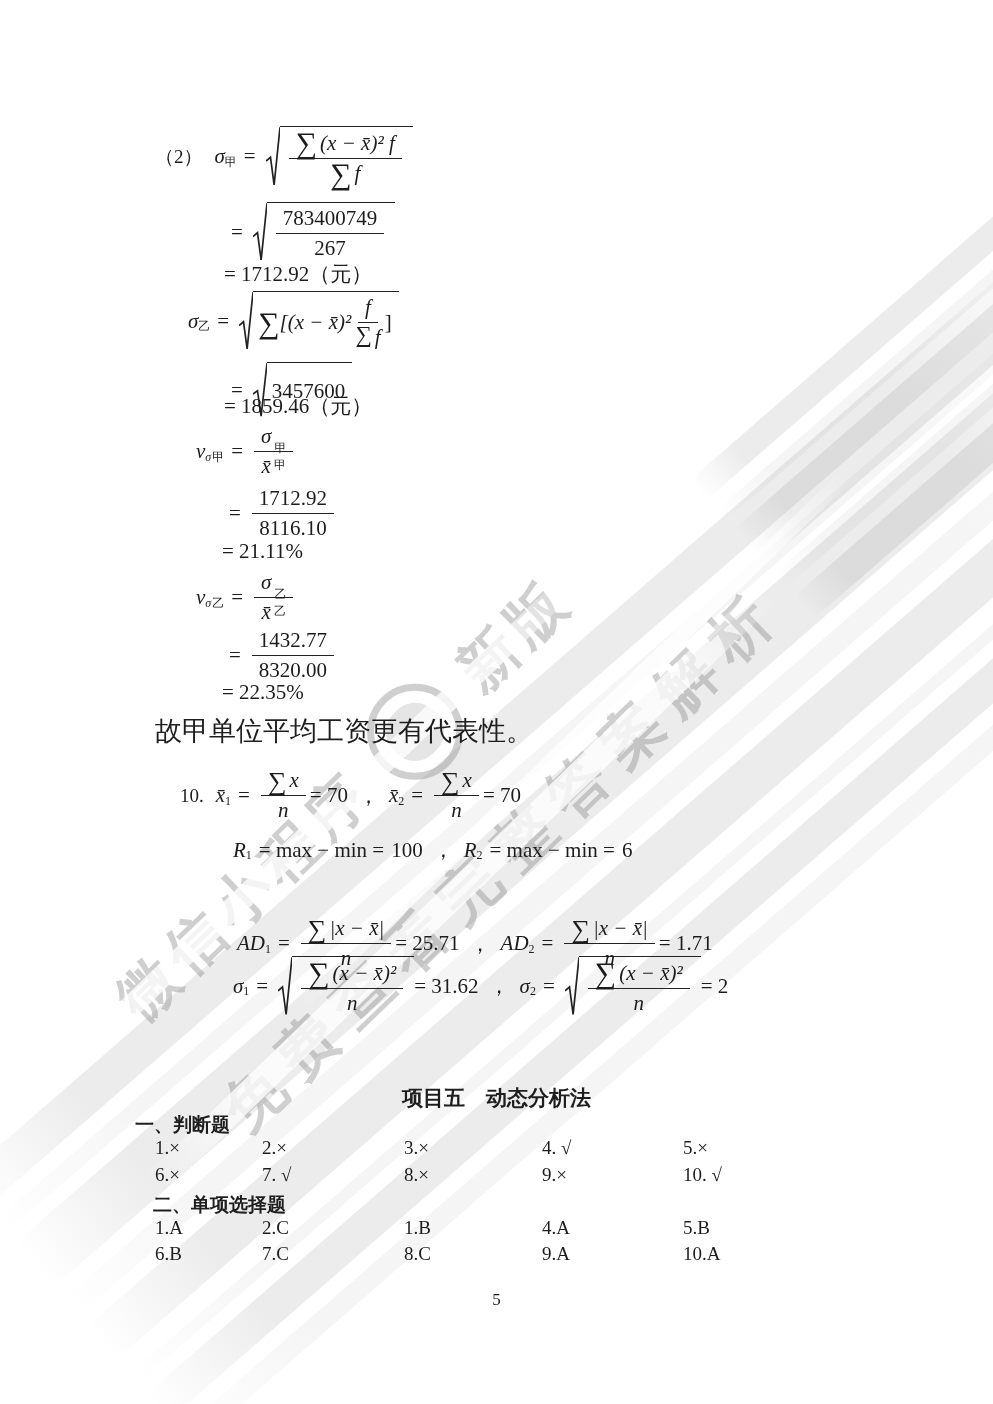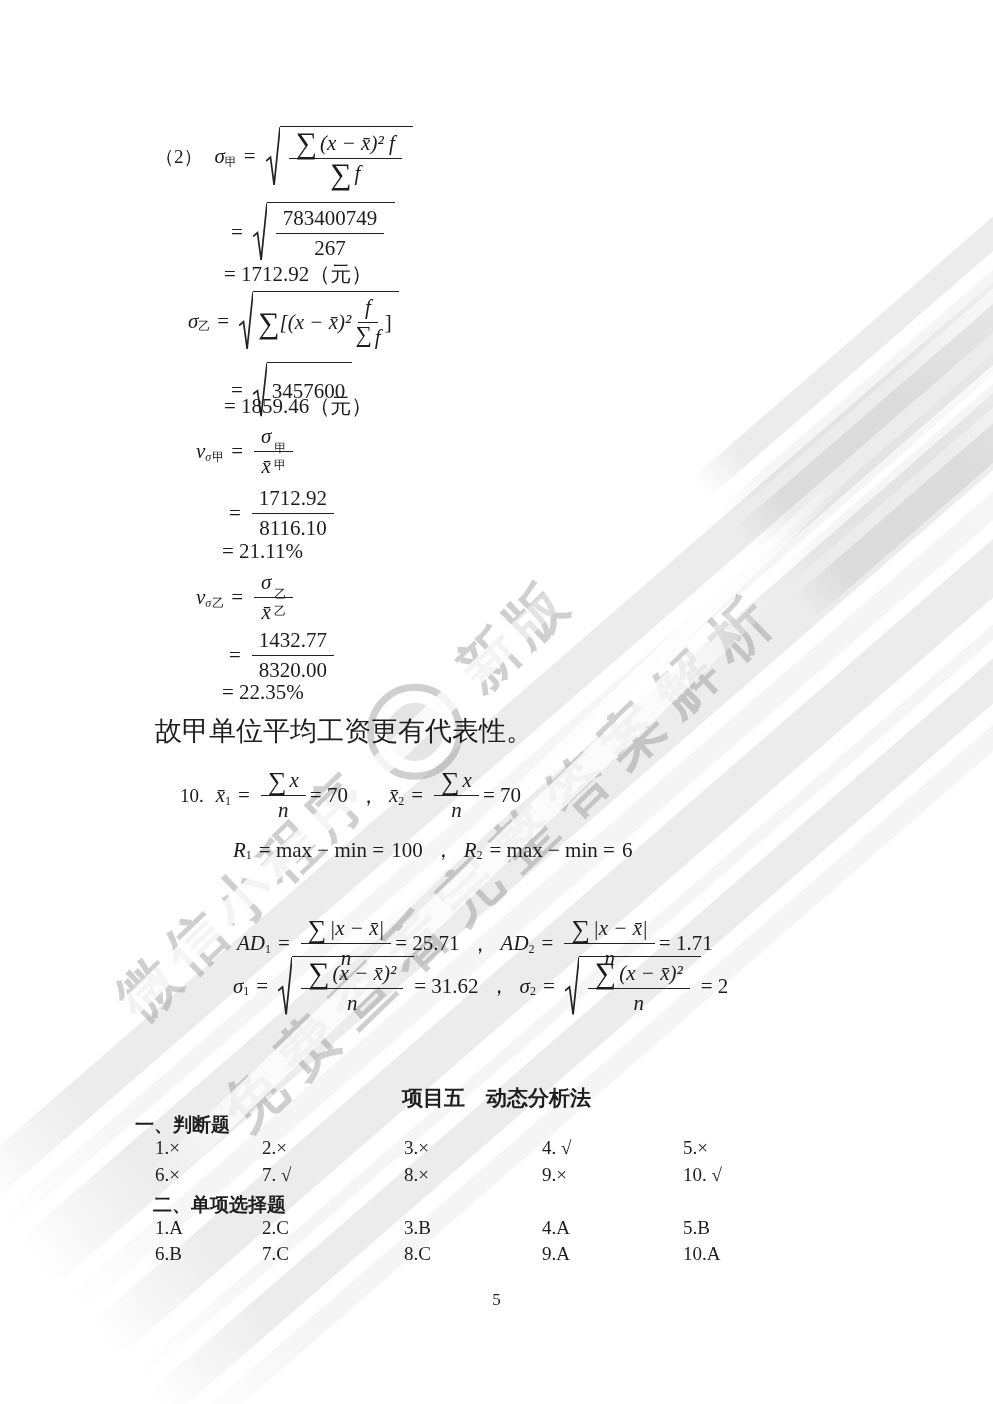--- a/index.html
+++ b/index.html
@@ -394,21 +394,21 @@
     <span class="c2">8.×</span>
     <span class="c3">9.×</span>
     <span class="c4">10. √</span>
   </div>
 
   <div class="para b" style="left:153px;top:1191px;font-size:19px;">二、单项选择题</div>
 
   <div class="ansrow" style="left:155px;top:1217px;">
     <span class="c0">1.A</span>
     <span class="c1">2.C</span>
-    <span class="c2">3.B</span>
+    <span class="c2">1.B</span>
     <span class="c3">4.A</span>
     <span class="c4">5.B</span>
   </div>
   <div class="ansrow" style="left:155px;top:1243px;">
     <span class="c0">6.B</span>
     <span class="c1">7.C</span>
     <span class="c2">8.C</span>
     <span class="c3">9.A</span>
     <span class="c4">10.A</span>
   </div>

